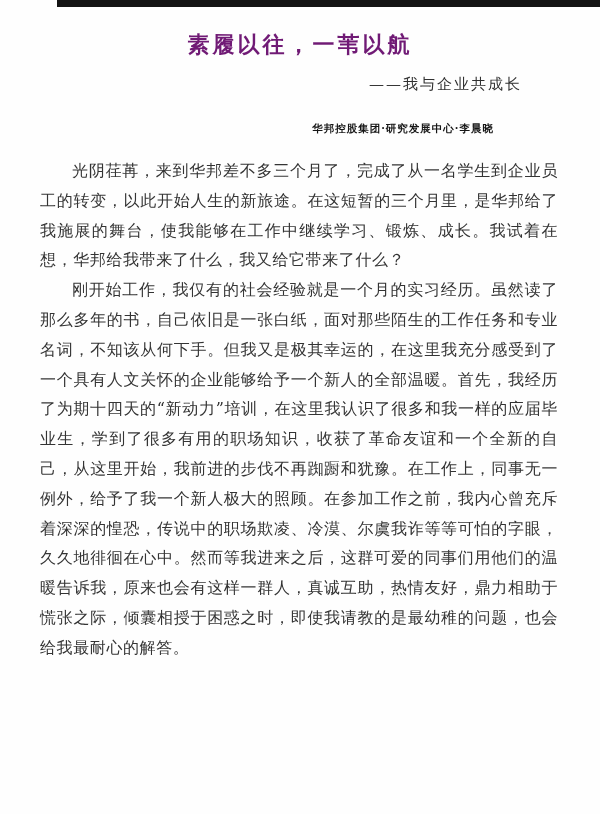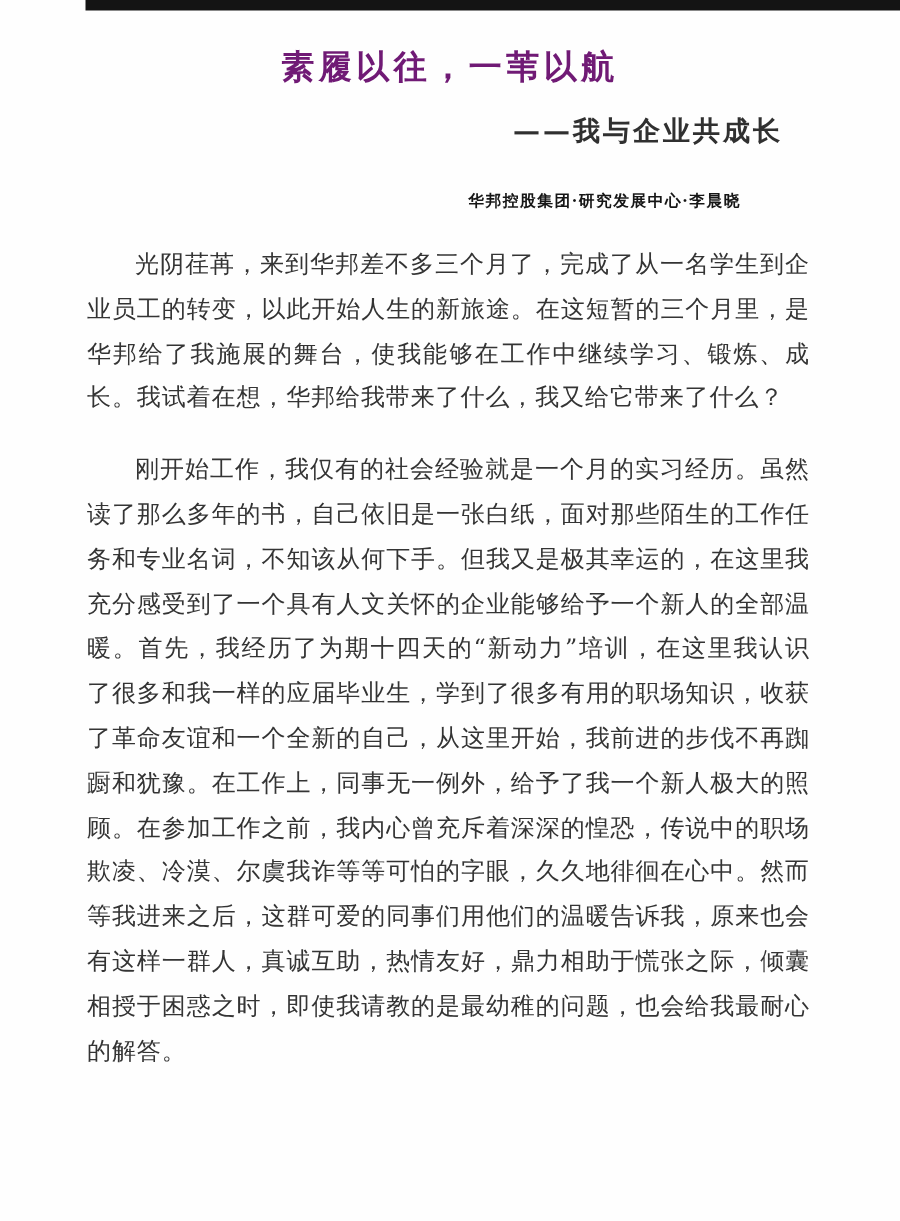--- a/index.html
+++ b/index.html
@@ -29,22 +29,22 @@
     text-align: center;
     font-size: 22px;
     font-weight: bold;
     letter-spacing: 3px;
     color: #701a75;
   }
   .subtitle {
     margin-top: 15px;
     text-align: right;
     padding-right: 78px;
-    font-size: 18px;
-    font-weight: 700;
+    font-size: 15px;
+    font-weight: 400;
     letter-spacing: 2px;
     color: #303030;
   }
   .byline {
     margin-top: 28px;
     text-align: right;
     padding-right: 106px;
     font-size: 10.5px;
     font-weight: bold;
     letter-spacing: 1px;
@@ -52,21 +52,21 @@
   }
   .body-text {
     margin: 20px 42px 0 40px;
     font-size: 16px;
     line-height: 29.8px;
     text-align: justify;
     letter-spacing: 0.6px;
     color: #343434;
   }
   .body-text p {
-    margin: 18px;
+    margin: 0;
     text-indent: 2em;
   }
 </style>
 </head>
 <body>
 
 <div class="page">
   <div class="scan-bar"></div>
 
   <h1 class="title">素履以往，一苇以航</h1>

